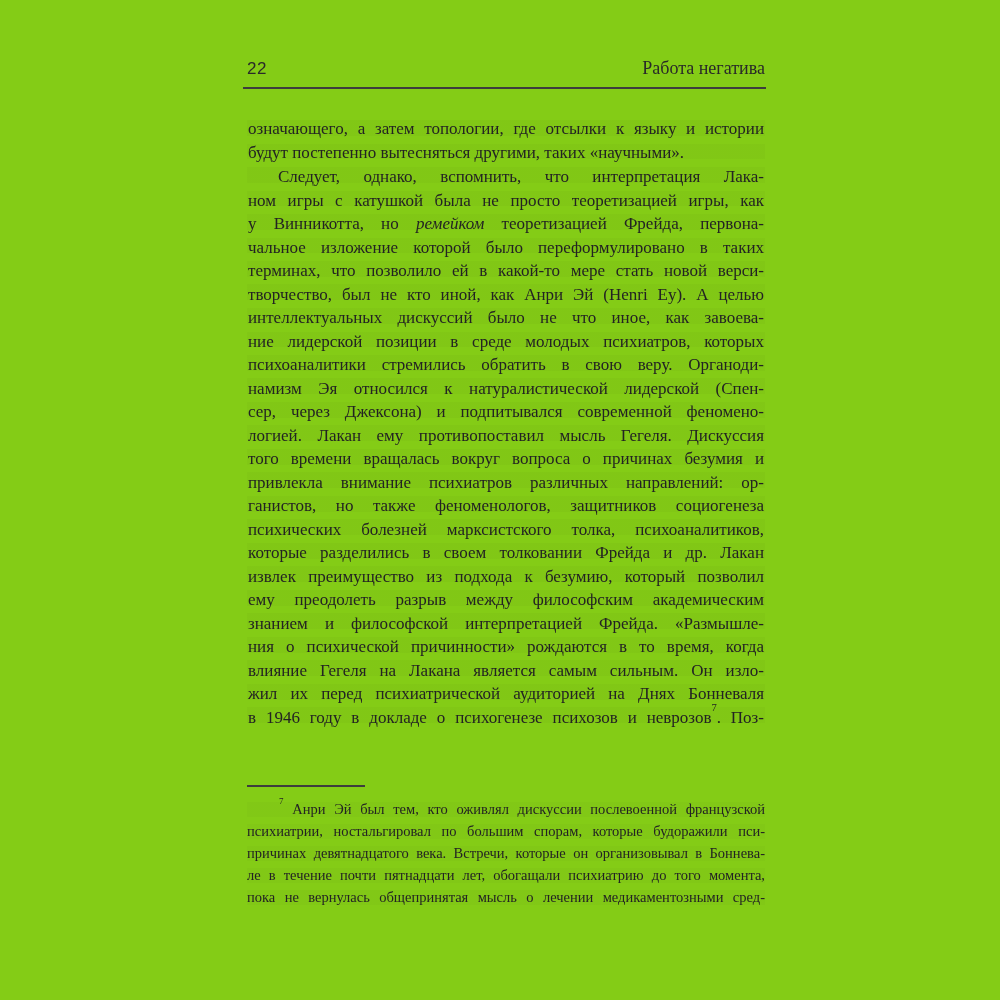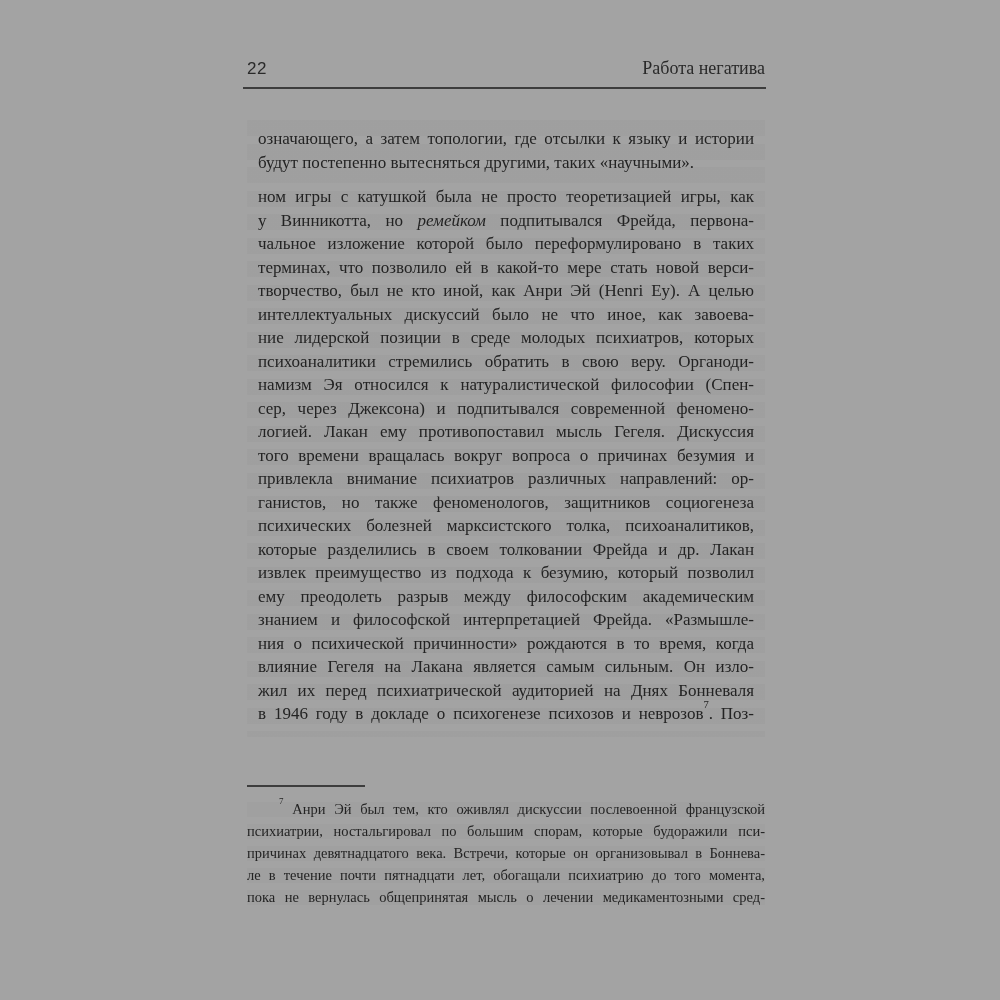--- a/index.html
+++ b/index.html
@@ -6,21 +6,21 @@
   body {
     width: 1000px; height: 1000px;
     background: #ffffff;
     font-family: "Liberation Serif", serif;
     color: #232323;
     -webkit-font-smoothing: antialiased;
   }
   .page {
     position: relative;
     width: 1000px; height: 1000px;
-    background: #a3a3a3;
+    background: #84cc16;
     overflow: hidden;
   }
   .header {
     position: absolute;
     left: 247px; top: 58px; width: 518px;
     display: flex; justify-content: space-between; align-items: baseline;
   }
   .page-number {
     font-family: "Liberation Sans", sans-serif;
     font-size: 17px; color: #2a2a2a; letter-spacing: 0.5px;
@@ -37,21 +37,21 @@
     position: absolute;
     left: 247px; top: 116px; width: 518px;
     font-size: 17px; line-height: 23.5px;
     background-image: repeating-linear-gradient(
       to bottom,
       rgba(0,0,0,0.0) 0px, rgba(0,0,0,0.0) 4px,
       rgba(0,0,0,0.022) 4px, rgba(0,0,0,0.022) 20px,
       rgba(0,0,0,0.0) 20px, rgba(0,0,0,0.0) 23.5px
     );
   }
-  .paragraph { margin: 11px; }
+  .paragraph { margin: 1px; }
   .line {
     text-align: justify;
     text-align-last: justify;
     text-justify: inter-word;
   }
   .line.last { text-align-last: left; }
   .line.indent { text-indent: 30px; }
   em { font-style: italic; }
   sup {
     font-size: 0.62em;
@@ -86,29 +86,30 @@
     <span class="running-title">Работа негатива</span>
   </div>
   <div class="header-rule"></div>
 
   <div class="body-text">
       <div class="paragraph">
         <div class="line"><span>означающего, а затем топологии, где отсылки к языку и истории</span></div>
         <div class="line last"><span>будут постепенно вытесняться другими, таких «научными».</span></div>
       </div>
       <div class="paragraph">
+        <div class="line indent"><span>Следует, однако, вспомнить, что интерпретация Лака-</span></div>
         <div class="line"><span>ном игры с катушкой была не просто теоретизацией игры, как</span></div>
-        <div class="line"><span>у Винникотта, но </span><em>ремейком</em><span> подпитывался Фрейда, первона-</span></div>
+        <div class="line"><span>у Винникотта, но </span><em>ремейком</em><span> теоретизацией Фрейда, первона-</span></div>
         <div class="line"><span>чальное изложение которой было переформулировано в таких</span></div>
         <div class="line"><span>терминах, что позволило ей в какой-то мере стать новой верси-</span></div>
         <div class="line"><span>творчество, был не кто иной, как Анри Эй (Henri Ey). А целью</span></div>
         <div class="line"><span>интеллектуальных дискуссий было не что иное, как завоева-</span></div>
         <div class="line"><span>ние лидерской позиции в среде молодых психиатров, которых</span></div>
         <div class="line"><span>психоаналитики стремились обратить в свою веру. Органоди-</span></div>
-        <div class="line"><span>намизм Эя относился к натуралистической философии (Спен-</span></div>
+        <div class="line"><span>намизм Эя относился к натуралистической лидерской (Спен-</span></div>
         <div class="line"><span>сер, через Джексона) и подпитывался современной феномено-</span></div>
         <div class="line"><span>логией. Лакан ему противопоставил мысль Гегеля. Дискуссия</span></div>
         <div class="line"><span>того времени вращалась вокруг вопроса о причинах безумия и</span></div>
         <div class="line"><span>привлекла внимание психиатров различных направлений: ор-</span></div>
         <div class="line"><span>ганистов, но также феноменологов, защитников социогенеза</span></div>
         <div class="line"><span>психических болезней марксистского толка, психоаналитиков,</span></div>
         <div class="line"><span>которые разделились в своем толковании Фрейда и др. Лакан</span></div>
         <div class="line"><span>извлек преимущество из подхода к безумию, который позволил</span></div>
         <div class="line"><span>ему преодолеть разрыв между философским академическим</span></div>
         <div class="line"><span>знанием и философской интерпретацией Фрейда. «Размышле-</span></div>

